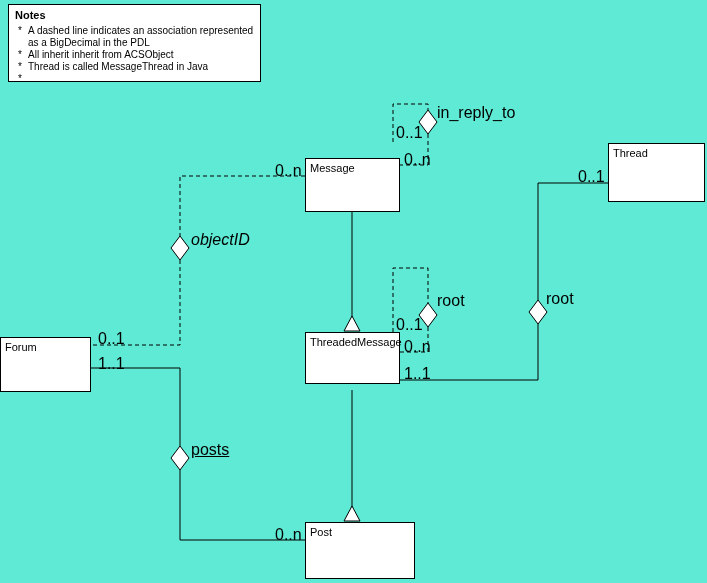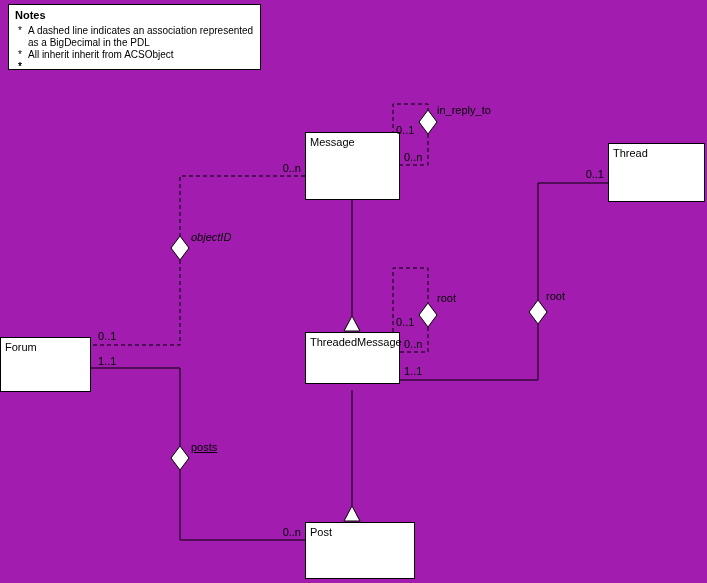--- a/index.html
+++ b/index.html
@@ -1,22 +1,22 @@
 <!DOCTYPE html>
 <html><head>
 <meta charset="utf-8">
 <style>
   * { margin:0; padding:0; box-sizing:border-box; }
   html,body { background:#ffffff; }
   body { font-family:"Liberation Sans", sans-serif; color:#000; }
-  .canvas { position:relative; width:707px; height:583px; background:#a21caf; overflow:hidden; }
+  .canvas { position:relative; width:707px; height:583px; background:#5eead4; overflow:hidden; }
   .edges { position:absolute; left:0; top:0; z-index:0; }
   .class-box { position:absolute; border:1px solid #000; background:#fff; z-index:1;
                font-size:11px; padding:3px 4px; color:#000; }
-  .lbl { position:absolute; z-index:2; font-size:11px; color:#000; white-space:nowrap; }
+  .lbl { position:absolute; z-index:2; font-size:16px; color:#000; white-space:nowrap; }
   .r { text-align:right; }
   .notes { position:absolute; left:8px; top:4px; width:253px; border:1px solid #000;
            background:#fff; padding:4px 6px 8px 6px; z-index:1; }
   .notes-title { font-weight:bold; font-size:11px; margin-bottom:4px; }
   .note-item { position:relative; font-size:10px; line-height:12px; padding-left:13px; }
   .note-bullet { position:absolute; left:3px; top:0; font-size:10px; }
 </style>
 </head>
 <body>
 
@@ -57,27 +57,28 @@
     <div class="note-item">
       <span class="note-bullet">*</span>
       <span>A dashed line indicates an association represented as a BigDecimal in the PDL</span>
     </div>
     <div class="note-item">
       <span class="note-bullet">*</span>
       <span>All inherit inherit from ACSObject</span>
     </div>
     <div class="note-item">
       <span class="note-bullet">*</span>
+      <span>Thread is called MessageThread in Java</span>
     </div>
     <div class="note-item">
       <span class="note-bullet">*</span>
     </div>
   </div>
 
-  <div class="class-box" style="left:305px; top:132px; width:95px; height:68px;">
+  <div class="class-box" style="left:305px; top:158px; width:95px; height:54px;">
     <span>Message</span>
   </div>
   <div class="class-box" style="left:608px; top:143px; width:97px; height:59px;">
     <span>Thread</span>
   </div>
   <div class="class-box" style="left:0px; top:337px; width:91px; height:55px;">
     <span>Forum</span>
   </div>
   <div class="class-box" style="left:305px; top:332px; width:95px; height:52px;">
     <span>ThreadedMessage</span>

